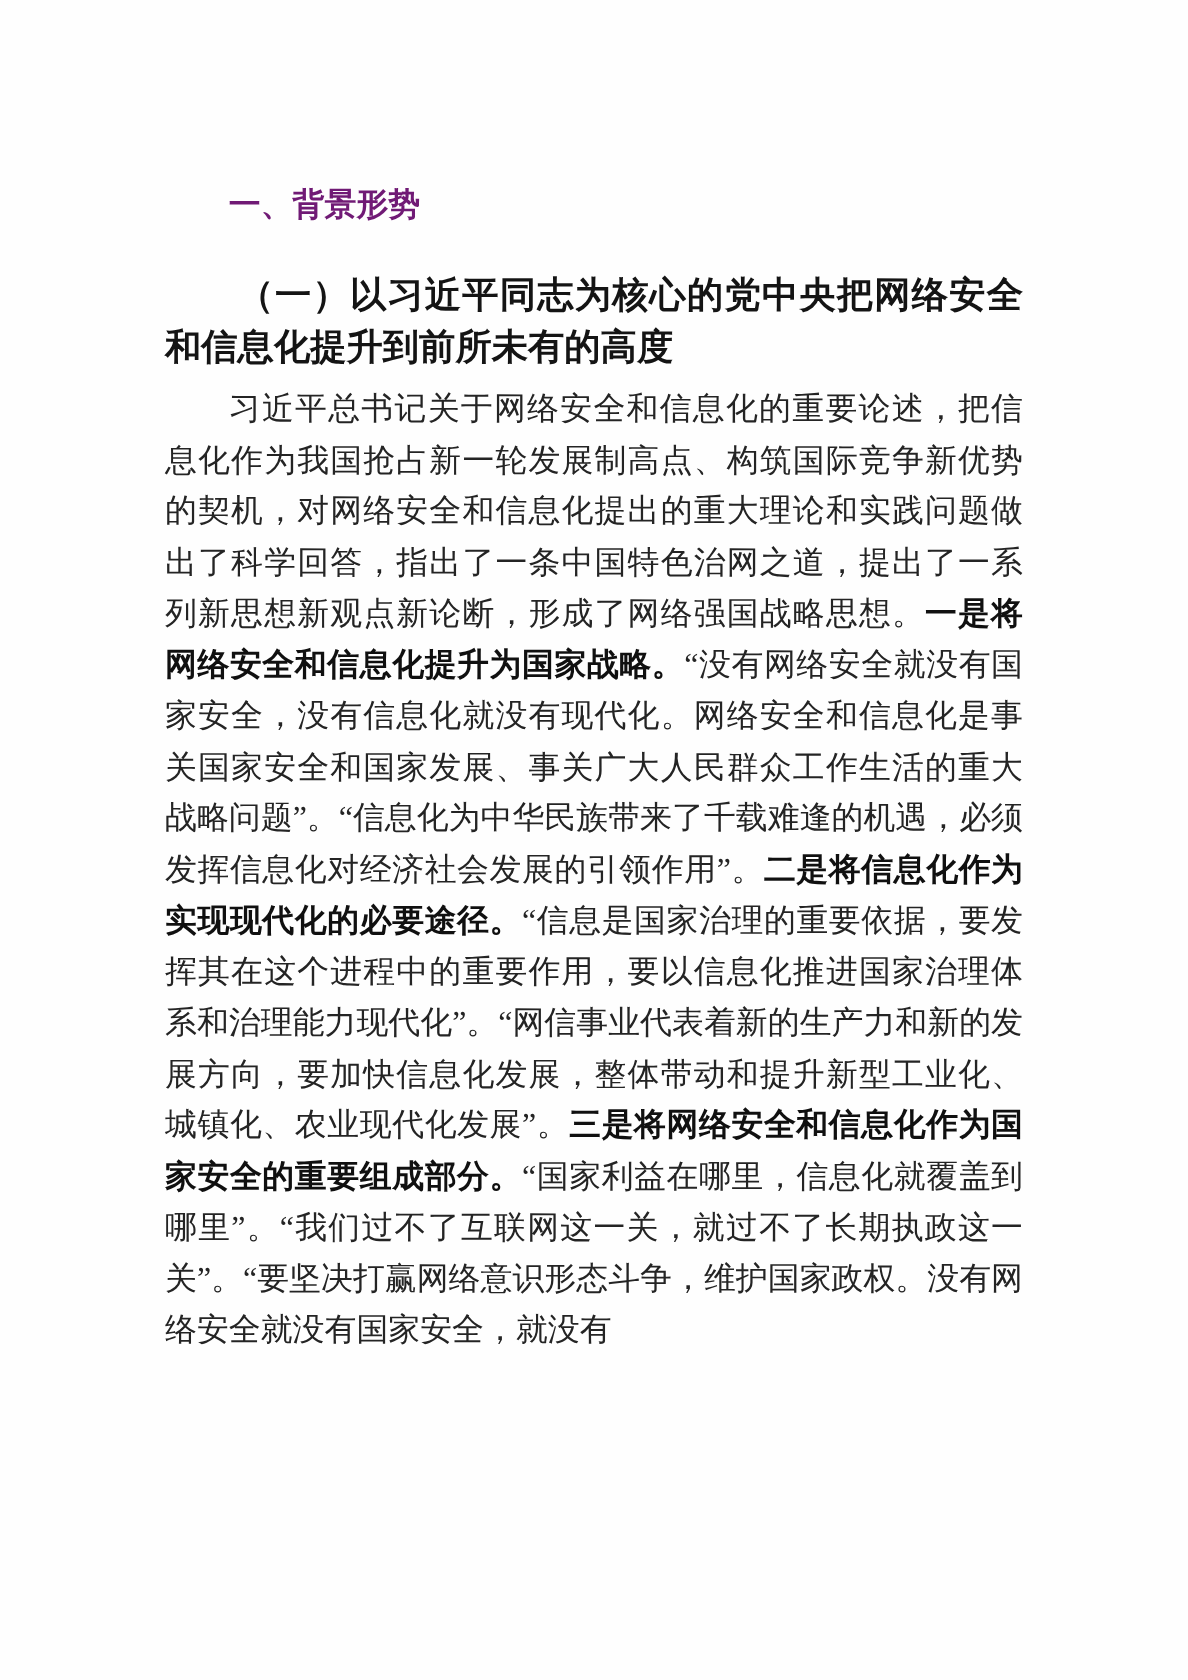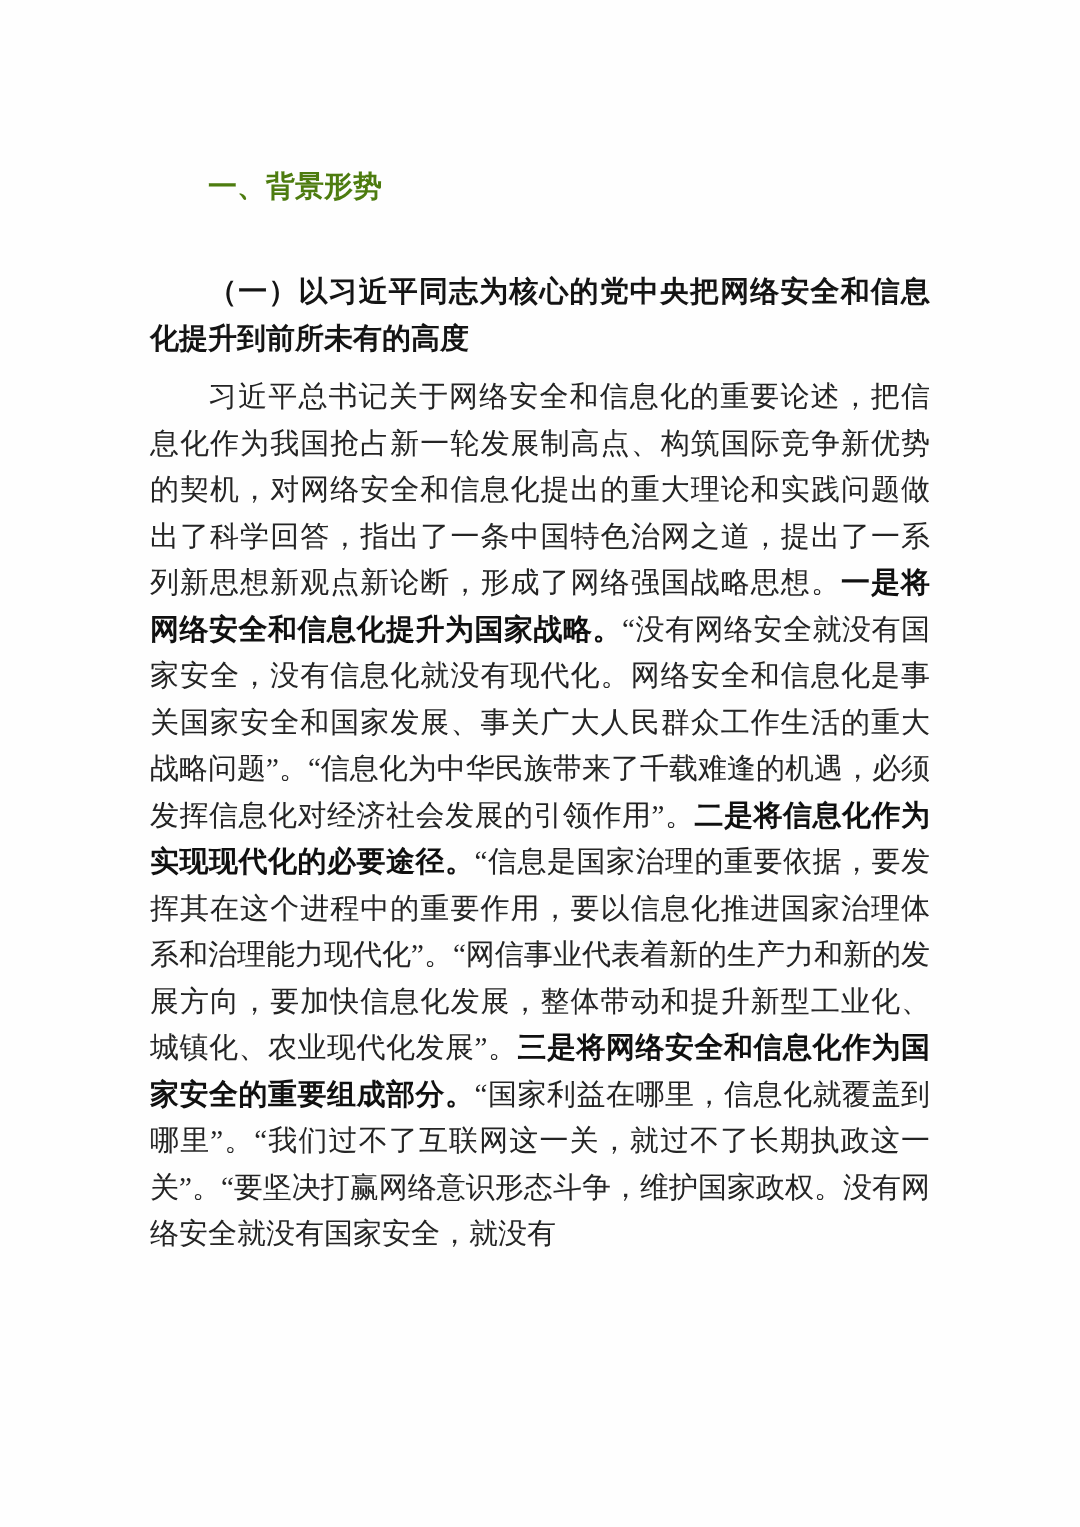--- a/index.html
+++ b/index.html
@@ -16,28 +16,28 @@
     overflow: hidden;
     box-sizing: border-box;
     padding: 163px 150px 0 150px;
     font-family: "Liberation Serif", "DejaVu Serif", serif;
     color: #242424;
   }
   .section-title {
     font-family: "Liberation Sans", "DejaVu Sans", sans-serif;
     font-size: 29px;
     font-weight: 700;
-    color: #4d7c0f;
+    color: #701a75;
     line-height: 47px;
     text-indent: 2em;
-    margin: 0 0 60px 0;
+    margin: 0 0 36px 0;
   }
   .subsection-title {
-    font-family: Liberation Mono, monospace;
-    font-size: 29px;
+    font-family: Liberation Serif, serif;
+    font-size: 33px;
     font-weight: 700;
     color: #141414;
     line-height: 47px;
     text-indent: 2em;
     text-align: justify;
     margin: 0 0 9px 0;
   }
   .body-paragraph {
     font-size: 29px;
     line-height: 46.5px;

